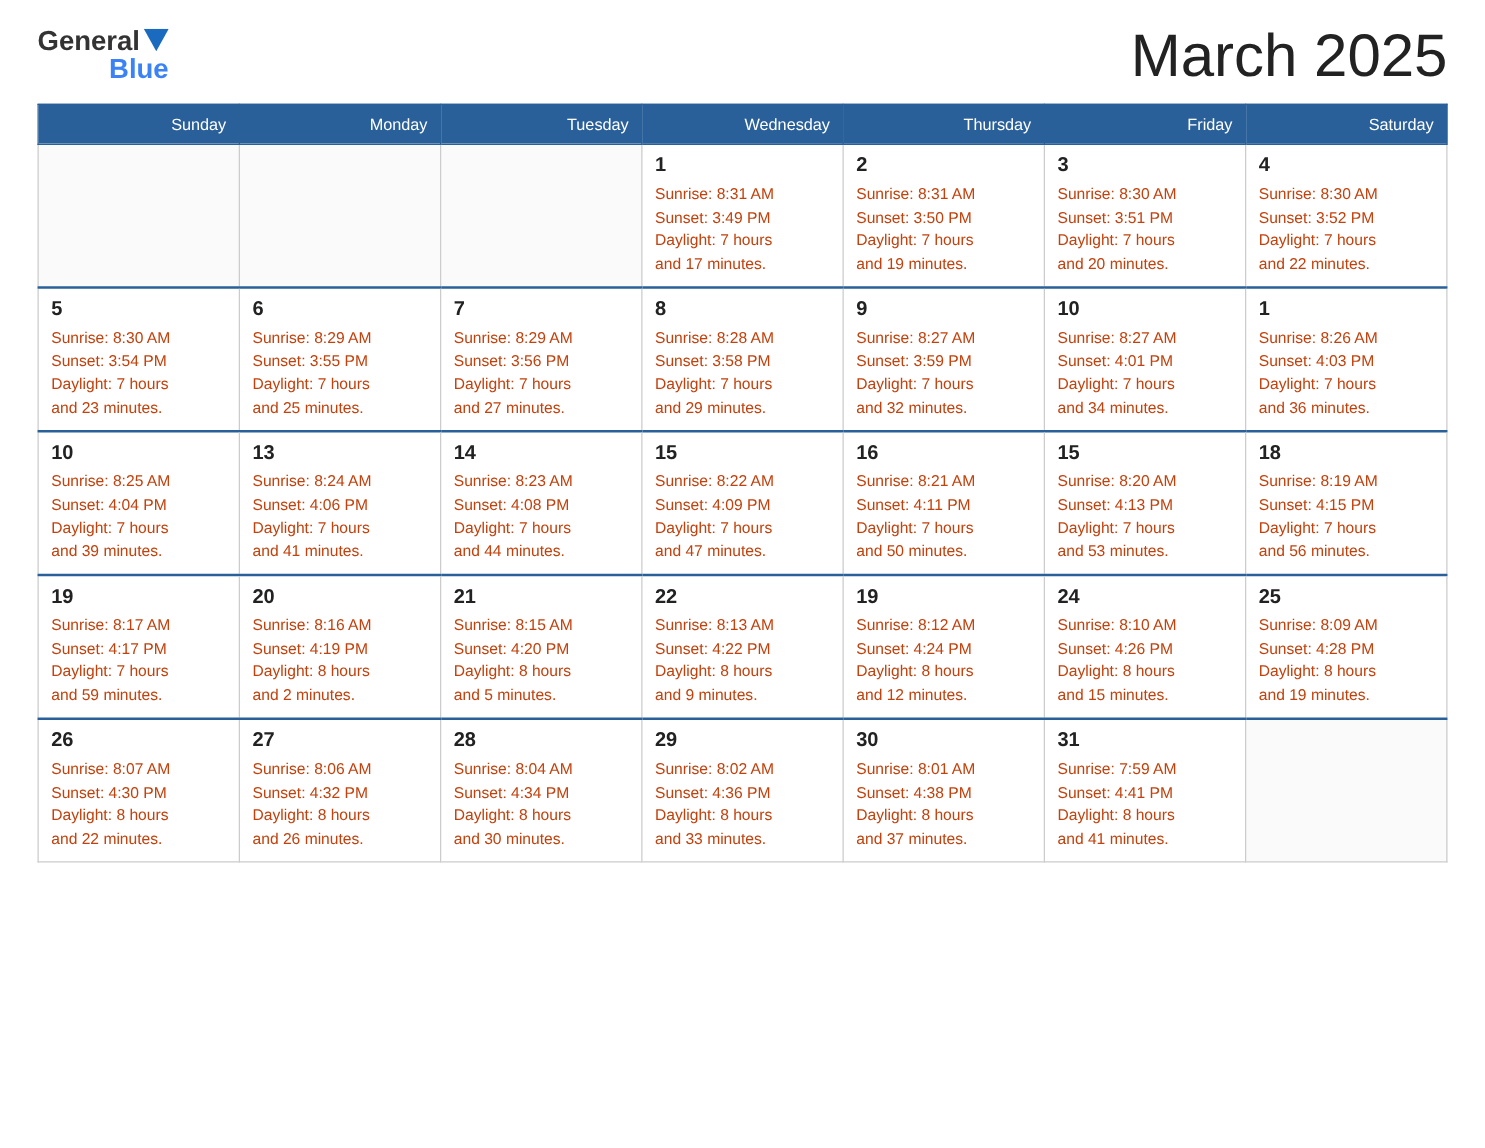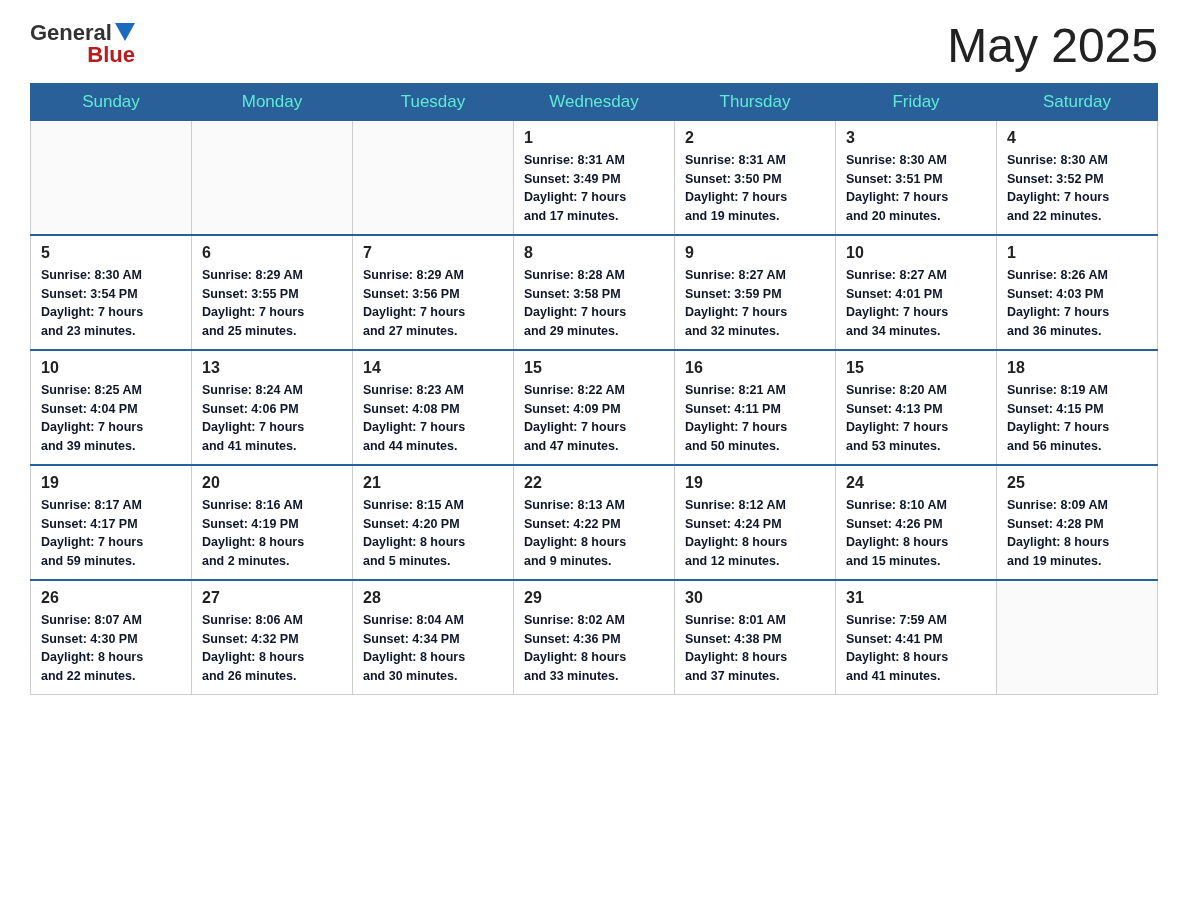--- a/index.html
+++ b/index.html
@@ -22,21 +22,21 @@
       gap: 4px;
     }
     .logo-text-general {
       font-size: 22px;
       font-weight: bold;
       color: #333;
     }
     .logo-text-blue {
       font-size: 22px;
       font-weight: bold;
-      color: #b91c1c;
+      color: #3b82f6;
     }
     .title-section {
       text-align: right;
     }
     .month-title {
       font-size: 48px;
       font-weight: normal;
       color: #222;
       line-height: 1.1;
     }
@@ -45,47 +45,46 @@
       color: #444;
       margin-top: 4px;
     }
     .calendar {
       width: 100%;
       border-collapse: collapse;
       margin-top: 10px;
     }
     .calendar th {
       background-color: #2a6099;
-      color: #5eead4;
-      font-size: 17px;
+      color: #ffffff;
+      font-size: 13px;
       font-weight: normal;
       padding: 8px 10px;
-      text-align: center;
+      text-align: right;
       border: 1px solid #2a6099;
     }
     .calendar td {
       vertical-align: top;
       padding: 8px 10px;
       border: 1px solid #ccc;
       font-size: 13px;
       color: #333;
       width: calc(100% / 7);
     }
     .day-number {
       font-size: 16px;
       font-weight: bold;
       color: #222;
       margin-bottom: 4px;
       display: block;
     }
     .day-info {
       font-size: 12.5px;
-      color: #0f172a;
+      color: #c2410c;
       line-height: 1.5;
-      font-weight: bold;
     }
     .empty-cell {
       background: #fafafa;
     }
     .calendar tbody tr td {
       min-height: 90px;
       height: 110px;
     }
     .row-divider td {
       border-top: 2px solid #2a6099;
@@ -102,21 +101,21 @@
         <div style="display:inline-block;margin-left:3px;margin-top:2px;">
           <svg width="20" height="18" viewBox="0 0 20 18">
             <polygon points="0,0 20,0 10,18" fill="#1a6bbf"></polygon>
           </svg>
         </div>
       </div>
       <span class="logo-text-blue" style="margin-top:-4px;">Blue</span>
     </div>
   </div>
   <div class="title-section">
-    <div class="month-title">May 2025</div>
+    <div class="month-title">March 2025</div>
   </div>
 </div>
 
 <table class="calendar">
   <thead>
     <tr>
     <th>Sunday</th>
         <th>Monday</th>
         <th>Tuesday</th>
         <th>Wednesday</th>

